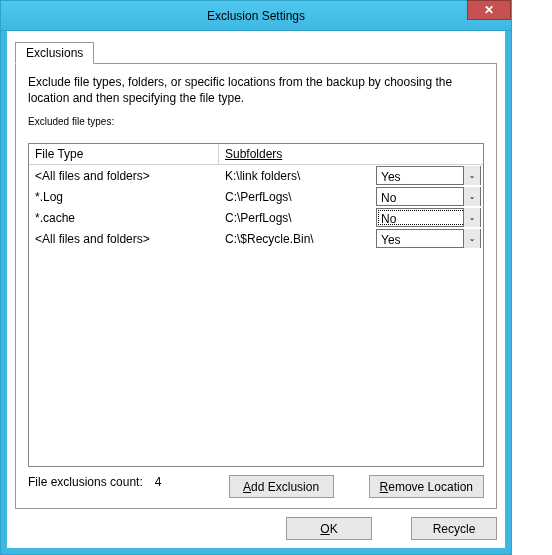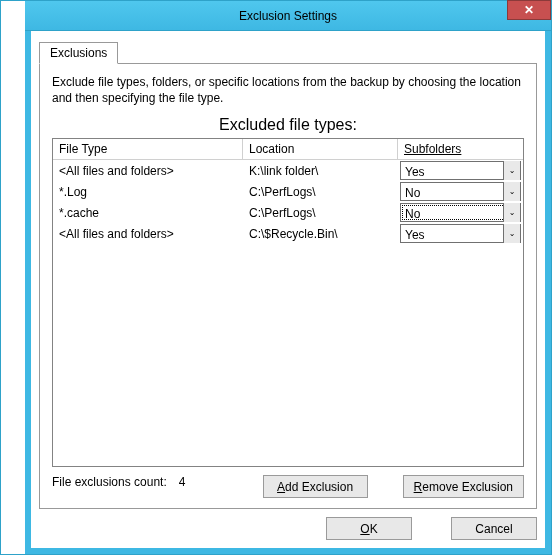--- a/index.html
+++ b/index.html
@@ -5,27 +5,26 @@
     * { box-sizing: border-box; margin: 0; padding: 0; }
     body {
       font-family: "Segoe UI", Tahoma, sans-serif;
       font-size: 12px;
       background: #fff;
       width: 552px;
       height: 555px;
       overflow: hidden;
     }
     .window {
-      width: 552px;
+      width: 512px;
       height: 555px;
       border: 1px solid #2ea2c9;
       background: #fff;
       display: flex;
       flex-direction: column;
-      padding-left: 24px;
     }
     .titlebar {
       height: 30px;
       background: linear-gradient(#4fc7ee, #3eb8e3);
       border-bottom: 1px solid #2ea2c9;
       position: relative;
       display: flex;
       align-items: center;
       justify-content: center;
     }
@@ -82,23 +81,22 @@
       flex-direction: column;
       background: #fff;
     }
     .desc {
       font-size: 12px;
       color: #000;
       line-height: 1.35;
       margin-bottom: 10px;
     }
     .label {
-      font-size: 16px;
-      margin-bottom: 4px;
-      text-align: center;
+      font-size: 10px;
+      margin-bottom: 16px;
     }
     .grid-wrap {
       border: 1px solid #838383;
       flex: 1;
       overflow: hidden;
       background: #fff;
       display: flex;
       flex-direction: column;
     }
     .grid-header {
@@ -218,27 +216,26 @@
     <div class="tab-strip">
       <div class="tab">Exclusions</div>
     </div>
     <div class="tab-page">
       <div class="desc">Exclude file types, folders, or specific locations from the backup by choosing the location and then specifying the file type.</div>
       <div class="label">Excluded file types:</div>
 
       <div class="grid-wrap">
         <div class="grid-header">
           <div class="col col-ft">File Type</div>
-          <div class="col col-loc">Location</div>
           <div class="col col-sub">Subfolders</div>
         </div>
         <div class="grid-body" id="grid-body">
             <div class="row">
               <div class="cell col-ft">&lt;All files and folders&gt;</div>
-              <div class="cell col-loc">K:\link folder\</div>
+              <div class="cell col-loc">K:\link folders\</div>
               <div class="cell col-sub">
                 <div class="combo">
                   <span>Yes</span>
                   <div class="combo-arrow">
                     <span>⌄</span>
                   </div>
                 </div>
               </div>
             </div>
             <div class="row">
@@ -278,22 +275,22 @@
               </div>
             </div>
           </div>
       </div>
 
       <div class="footer-row">
         <span class="count-label">File exclusions count:</span>
         <span class="count-value">4</span>
         <div class="spacer"></div>
         <button class="btn"><span></span><u>A</u><span>dd Exclusion</span></button>
-        <button class="btn"><span></span><u>R</u><span>emove Exclusion</span></button>
+        <button class="btn"><span></span><u>R</u><span>emove Location</span></button>
       </div>
     </div>
 
     <div class="dialog-buttons">
       <button class="btn"><span></span><u>O</u><span>K</span></button>
-      <button class="btn">Cancel</button>
+      <button class="btn">Recycle</button>
     </div>
   </div>
 </div>
 
 </body></html>

